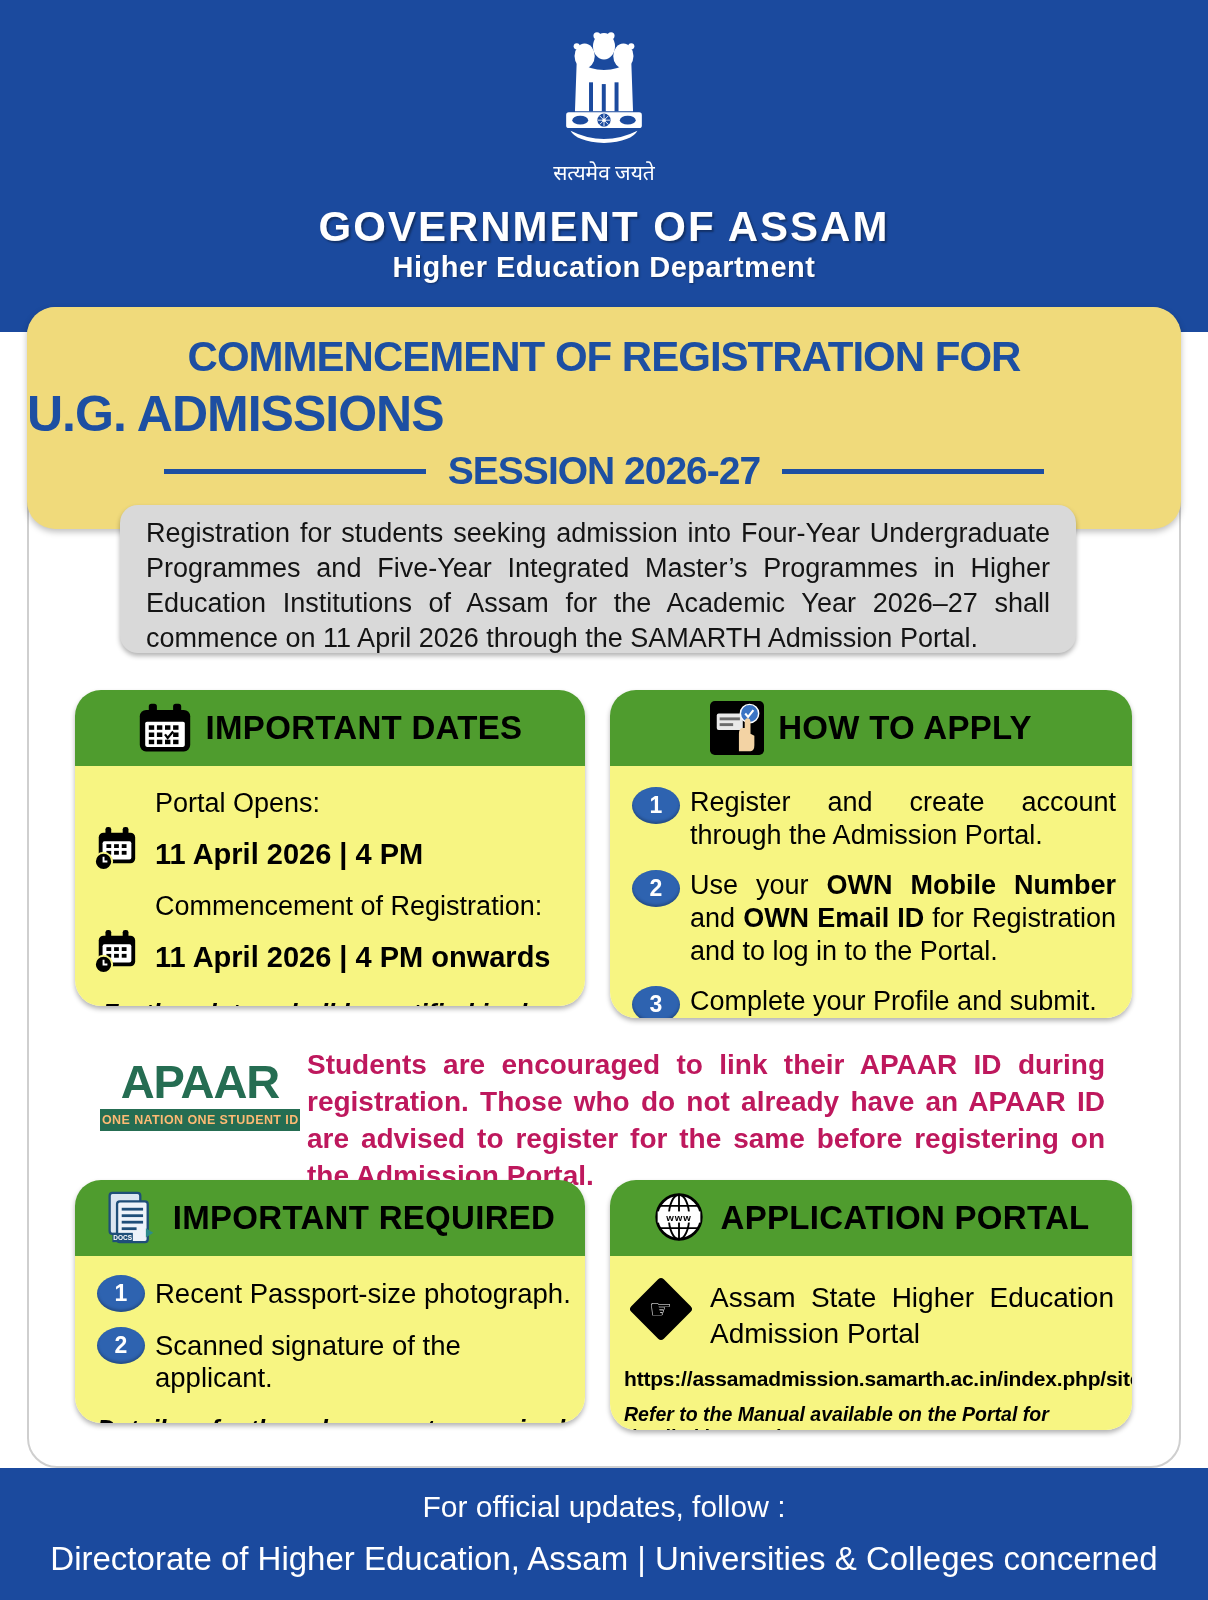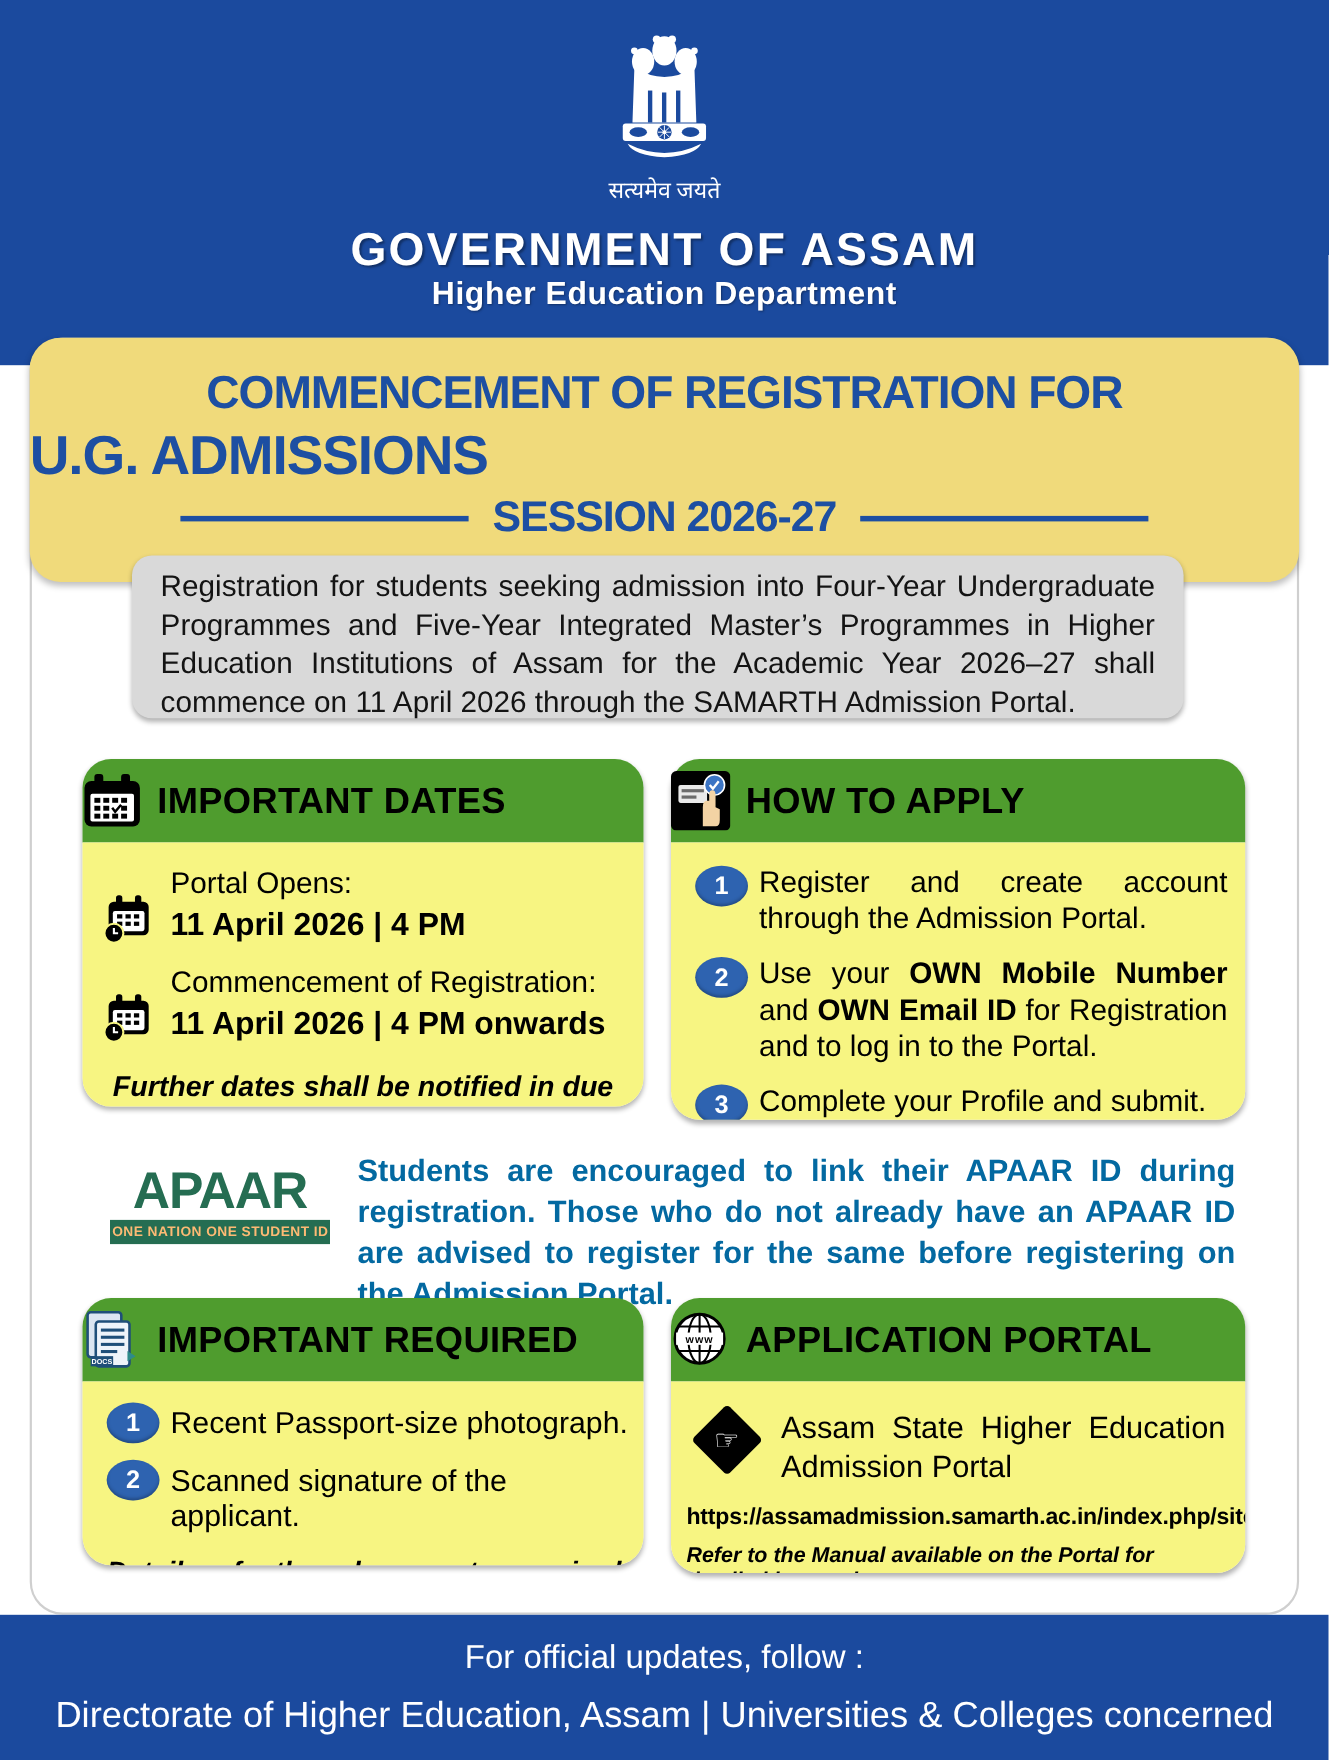--- a/index.html
+++ b/index.html
@@ -23,54 +23,54 @@
   .session-row { display:flex; align-items:center; gap:22px; width:880px; margin:6px auto 0; }
   .session-rule { flex:1; height:5px; background:#1d4fa2; }
   .session-text { color:#1d4fa2; font-size:39px; font-weight:bold; letter-spacing:-1px; white-space:nowrap; }
 
   
   .intro-box { position:absolute; left:120px; top:505px; width:956px; height:148px; background:#d9d9d9; border-radius:18px; box-shadow:0 3px 5px rgba(0,0,0,.3); padding:11px 26px; }
   .intro-text { font-size:27px; line-height:35px; text-align:justify; color:#141414; }
 
   
   .card { position:absolute; border-radius:26px; box-shadow:0 3px 5px rgba(0,0,0,.3); }
-  .card-head { height:76px; background:#4f9c2e; border-radius:26px 26px 0 0; display:flex; align-items:center; justify-content:flex-start; gap:14px; }
+  .card-head { height:76px; background:#4f9c2e; border-radius:26px 26px 0 0; display:flex; align-items:center; justify-content:center; gap:14px; }
   .card-title { font-size:33px; font-weight:bold; color:#000000; letter-spacing:0.3px; white-space:nowrap; }
   .card-body { background:#f7f582; border-radius:0 0 26px 26px; overflow:hidden; }
 
   .card-dates { left:75px; top:690px; width:510px; }
   .card-dates .card-body { height:240px; }
   .card-apply { left:610px; top:690px; width:522px; }
   .card-apply .card-body { height:252px; }
   .card-docs { left:75px; top:1180px; width:510px; }
   .card-docs .card-body { height:167px; }
   .card-portal { left:610px; top:1180px; width:522px; }
   .card-portal .card-body { height:174px; }
 
   .hicon { width:54px; height:54px; flex:0 0 auto; }
 
   
   .date-item { display:flex; gap:16px; margin:20px 0 0 18px; align-items:flex-end; }
   .date-item:first-child { margin-top:22px; }
   .dicon { width:46px; height:46px; flex:0 0 auto; margin-top:2px; }
   .date-label { font-size:27px; color:#000; }
-  .date-value { font-size:29px; font-weight:bold; color:#000; white-space:nowrap; margin-top:6px; }
+  .date-value { font-size:29px; font-weight:bold; color:#000; white-space:nowrap; margin-top:19px; }
   .dates-note { margin-top:24px; text-align:center; font-size:26px; font-weight:bold; font-style:italic; color:#000; }
 
   
   .step { position:relative; padding-left:80px; padding-right:16px; margin-top:17px; font-size:27px; line-height:1.22; text-align:justify; color:#000; }
   .step:first-child { margin-top:20px; }
   .stepnum, .docnum { position:absolute; left:22px; top:1px; width:48px; height:37px; background:#2e63b0; border-radius:50%; color:#fff; font-size:23px; font-weight:bold; display:flex; align-items:center; justify-content:center; box-shadow:inset 0 -2px 3px rgba(0,0,0,.25); }
   .b { font-weight:bold; }
 
   
   .apaar-logo { position:absolute; left:100px; top:1058px; width:200px; }
   .apaar-word { color:#256d52; font-size:47px; font-weight:bold; letter-spacing:-1px; line-height:1; text-align:center; }
   .apaar-bar { margin-top:4px; background:#256d52; color:#fdba74; font-size:12.5px; font-weight:bold; text-align:center; padding:4px 2px; letter-spacing:0.4px; white-space:nowrap; }
-  .apaar-text { position:absolute; left:325px; top:1046px; width:798px; font-size:28px; font-weight:bold; line-height:37px; text-align:justify; color:#0369a1; }
+  .apaar-text { position:absolute; left:307px; top:1046px; width:798px; font-size:28px; font-weight:bold; line-height:37px; text-align:justify; color:#be185d; }
 
   
   .doc-item { position:relative; padding-left:80px; margin-top:20px; font-size:27.5px; color:#000; }
   .doc-item:first-child { margin-top:22px; }
   .doc-item .docnum { top:-3px; }
   .docs-note { margin:20px 20px 0 22px; font-size:25.5px; font-weight:bold; font-style:italic; line-height:1.25; text-align:justify; color:#000; }
 
   
   .portal-row { display:flex; gap:18px; margin:24px 18px 0 22px; align-items:flex-start; }
   .diamond { width:46px; height:46px; background:#000; transform:rotate(45deg); margin:6px 8px 0 6px; flex:0 0 auto; display:flex; align-items:center; justify-content:center; border-radius:4px; }

